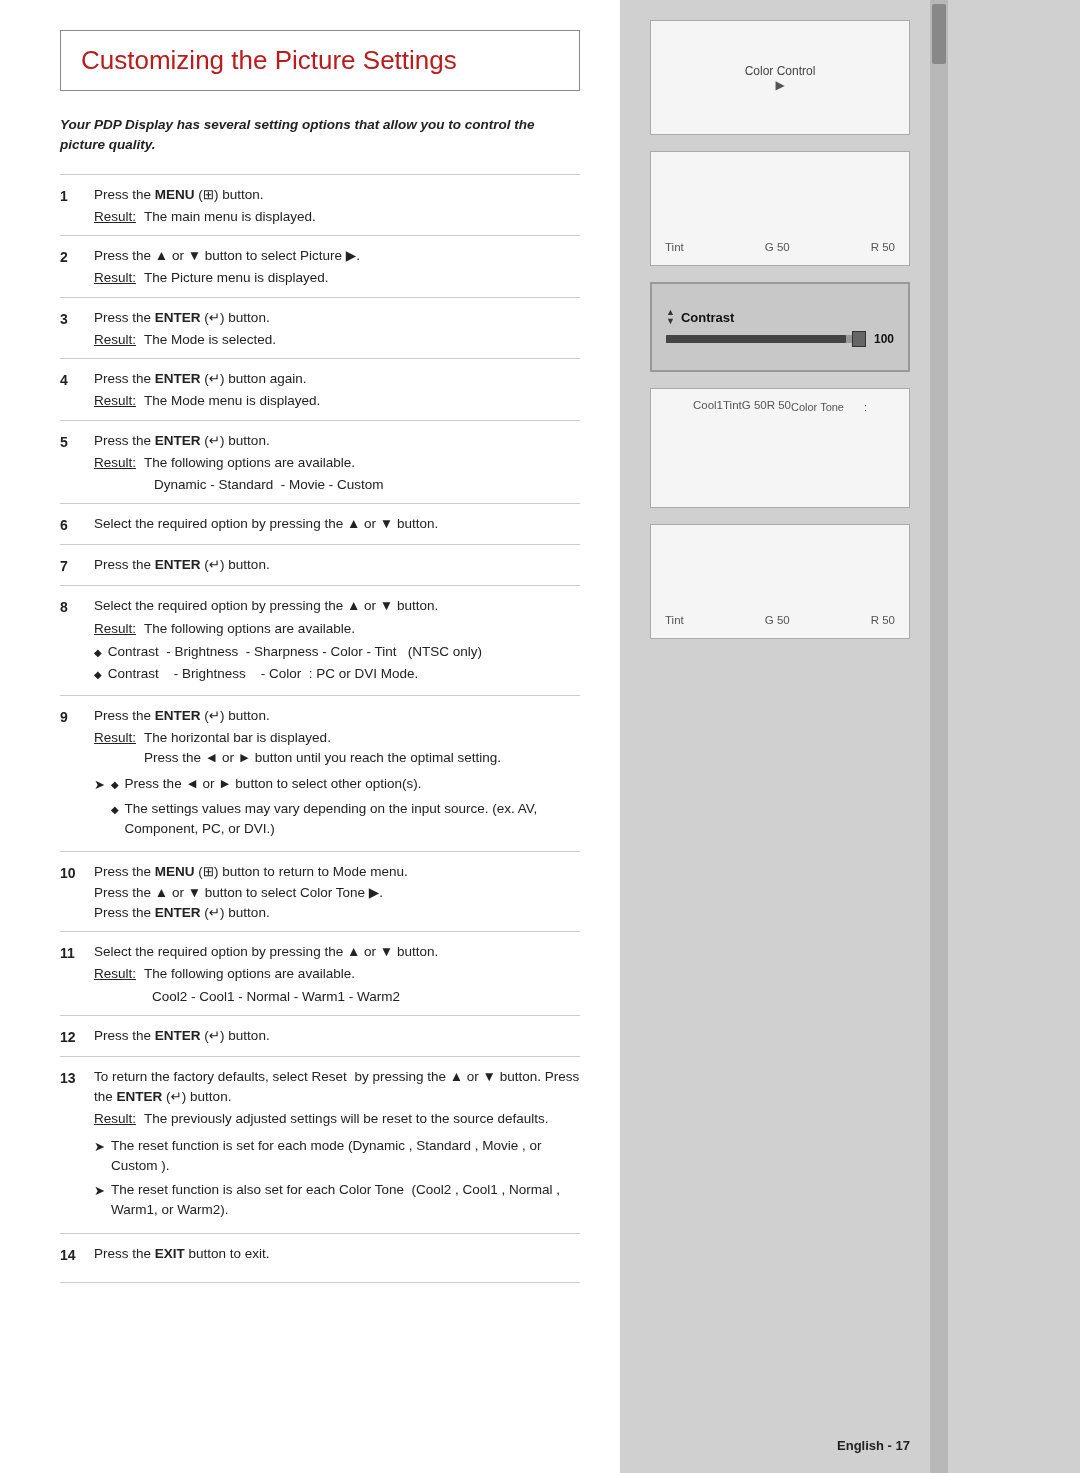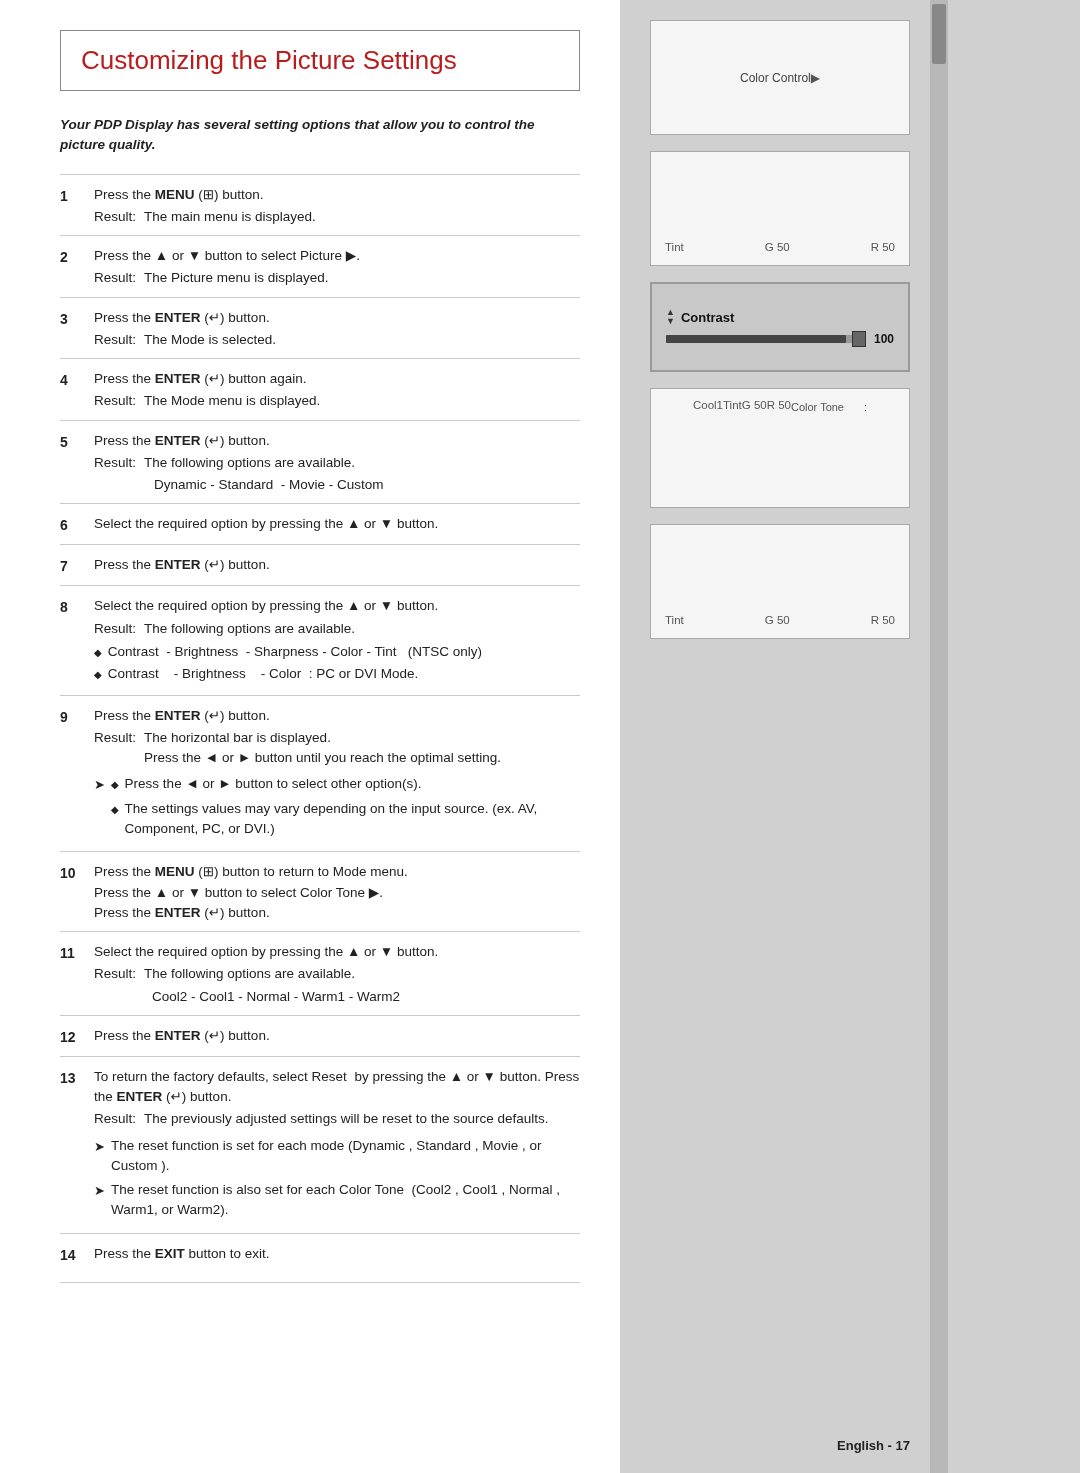--- a/index.html
+++ b/index.html
@@ -81,20 +81,21 @@
     .step-content {
       flex: 1;
       font-size: 13.5px;
     }
     .step-content .result-line {
       display: flex;
       gap: 8px;
       margin-top: 2px;
     }
     .step-content .result-label {
+      text-decoration: underline;
       white-space: nowrap;
     }
     .step-content .result-text {
       flex: 1;
     }
     .step-content b, .step-content strong {
       font-weight: bold;
     }
     .step-content .bullet-list {
       list-style: none;
@@ -142,20 +143,21 @@
       min-height: 115px;
       display: flex;
       flex-direction: column;
       justify-content: center;
     }
     .screen1 .color-control-row {
       display: flex;
       justify-content: center;
       align-items: center;
       padding: 4px 6px;
+      flex-direction: column;
     }
 
     
     .screen2 {
       min-height: 115px;
       display: flex;
       flex-direction: column;
       justify-content: flex-end;
       padding-bottom: 12px;
     }

